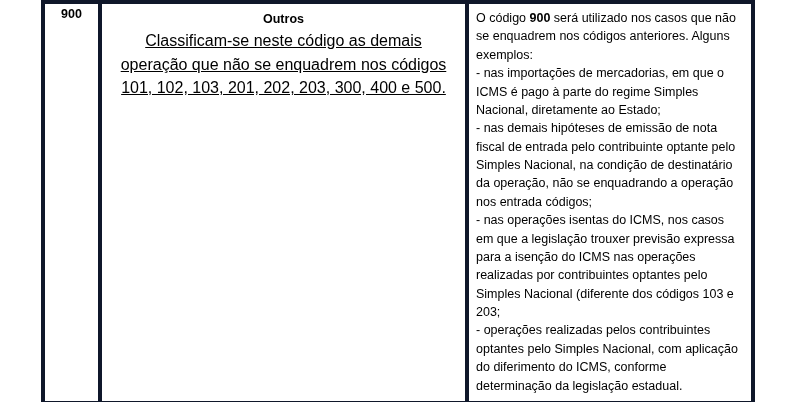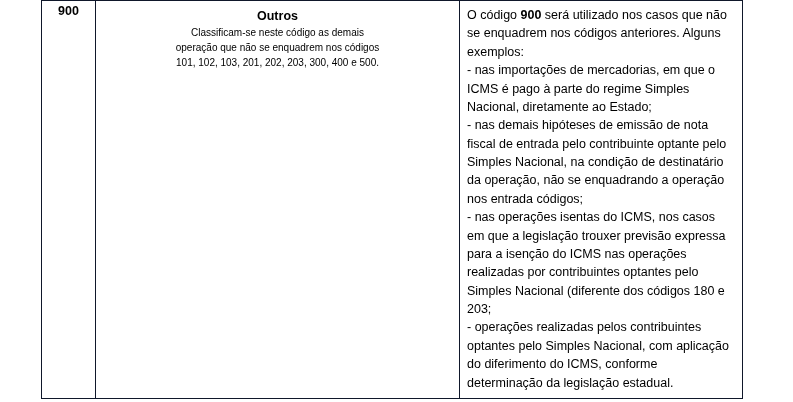--- a/index.html
+++ b/index.html
@@ -21,21 +21,21 @@
   }
   table.doc-table {
     position: absolute;
     left: 41px;
     top: 0px;
     width: 700px;
     border-collapse: collapse;
     table-layout: fixed;
   }
   table.doc-table td {
-    border: 1px solid #0f172a;
+    border: 4px solid #0f172a;
     vertical-align: top;
     padding: 0;
   }
   td.col-code {
     width: 53px;
     text-align: center;
     vertical-align: middle;
   }
   td.col-desc {
     width: 363px;
@@ -57,22 +57,23 @@
     text-align: center;
   }
   .desc-title {
     font-size: 12.5px;
     font-weight: bold;
     line-height: 1.45;
     margin-bottom: 1px;
     text-align: center;
   }
   .desc-body {
-    font-size: 10px;
+    font-size: 16px;
     line-height: 1.47;
+    text-decoration: underline;
   }
   .desc-body div {
     white-space: nowrap;
   }
   .notes-inner {
     padding: 5px 7px 6px 7px;
     text-align: left;
   }
   .notes-inner p {
     margin: 0;
@@ -101,20 +102,20 @@
               <div>operação que não se enquadrem nos códigos</div>
               <div>101, 102, 103, 201, 202, 203, 300, 400 e 500.</div>
             </div>
           </div>
         </td>
         <td class="col-notes">
           <div class="notes-inner">
             <p><span>O código </span><b>900</b><span> será utilizado nos casos que não se enquadrem nos códigos anteriores. Alguns exemplos:</span></p>
             <p>- nas importações de mercadorias, em que o ICMS é pago à parte do regime Simples Nacional, diretamente ao Estado;</p>
             <p>- nas demais hipóteses de emissão de nota fiscal de entrada pelo contribuinte optante pelo Simples Nacional, na condição de destinatário da operação, não se enquadrando a operação nos entrada códigos;</p>
-            <p>- nas operações isentas do ICMS, nos casos em que a legislação trouxer previsão expressa para a isenção do ICMS nas operações realizadas por contribuintes optantes pelo Simples Nacional (diferente dos códigos 180 e 203;</p>
+            <p>- nas operações isentas do ICMS, nos casos em que a legislação trouxer previsão expressa para a isenção do ICMS nas operações realizadas por contribuintes optantes pelo Simples Nacional (diferente dos códigos 103 e 203;</p>
             <p>- operações realizadas pelos contribuintes optantes pelo Simples Nacional, com aplicação do diferimento do ICMS, conforme determinação da legislação estadual.</p>
           </div>
         </td>
       </tr>
     </tbody>
   </table>
 </div>
 
 </body></html>

